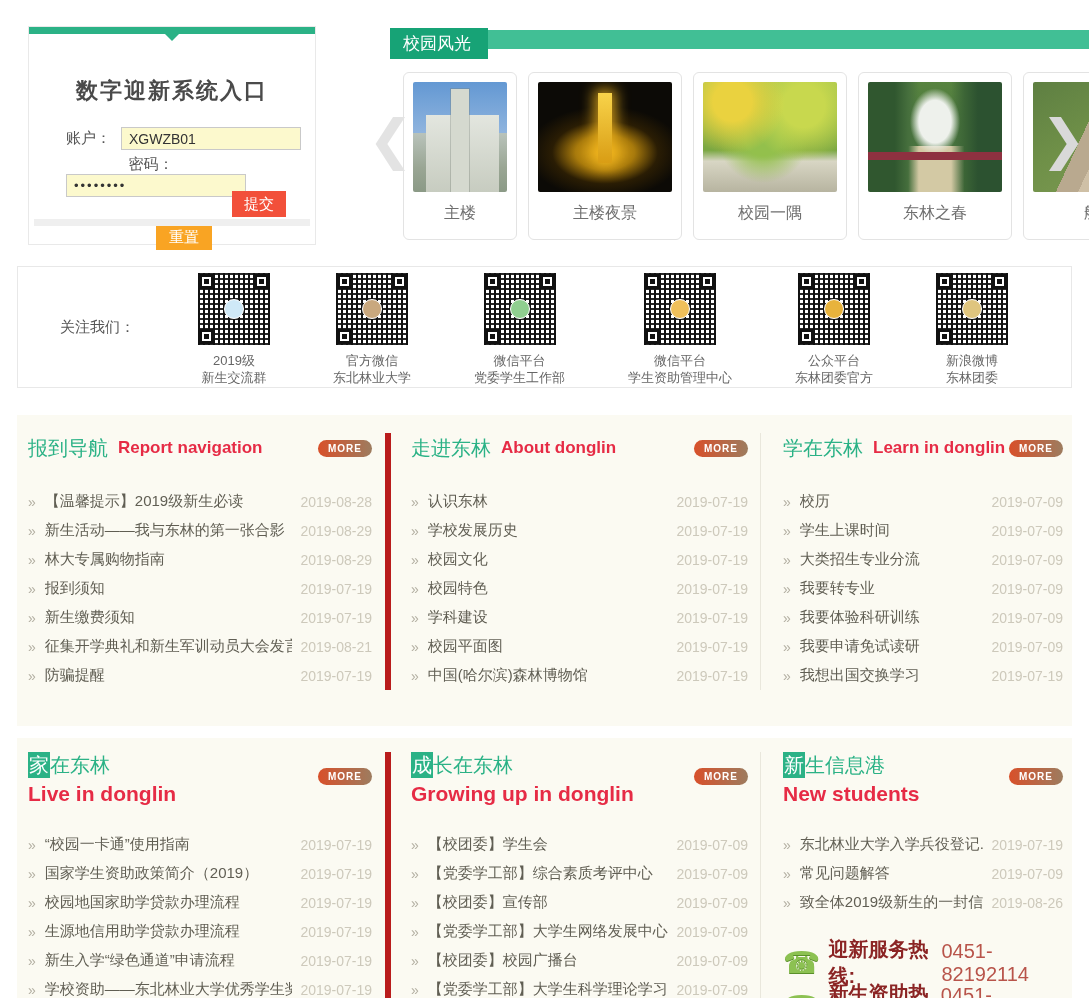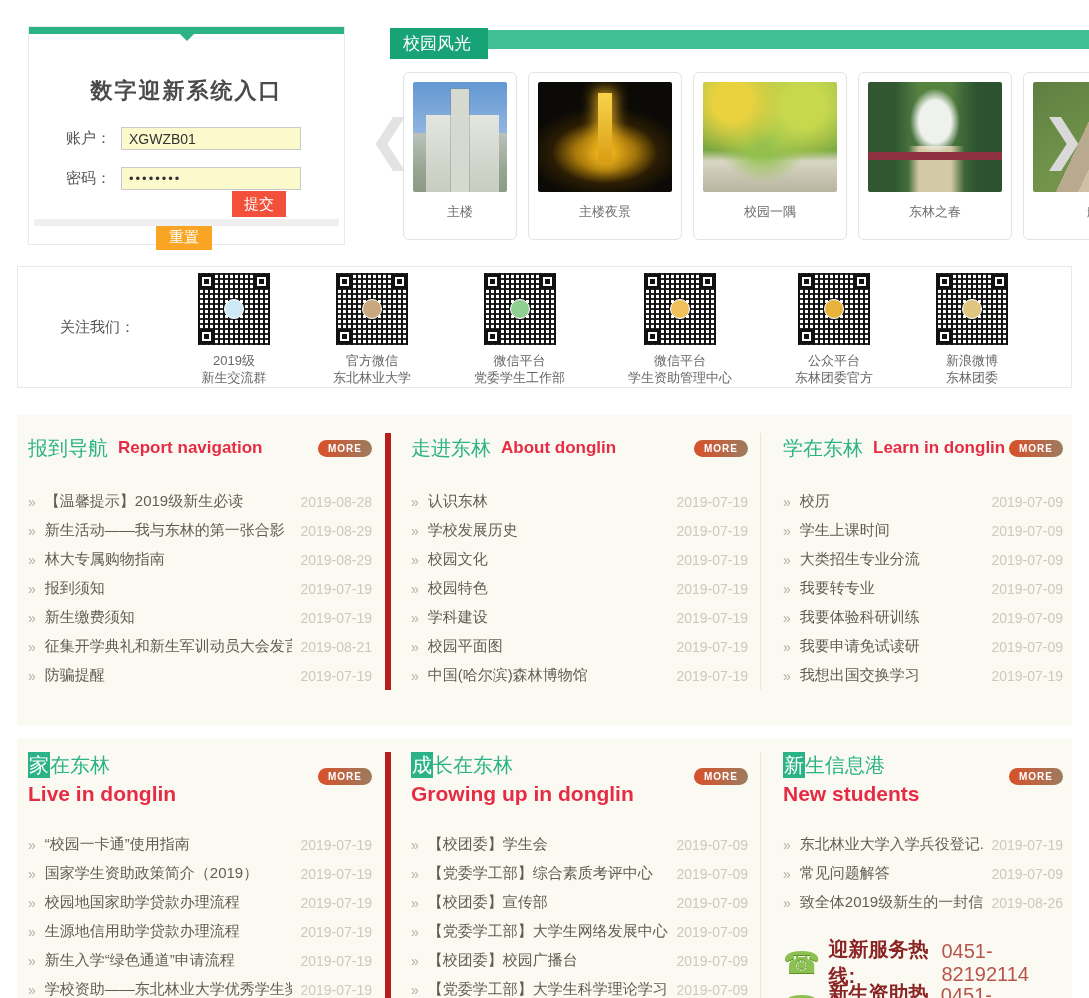--- a/index.html
+++ b/index.html
@@ -8,43 +8,43 @@
     --input-yellow:#fcf9cd;
   }
   *{margin:0;padding:0;box-sizing:border-box;}
   html,body{background:#fff;}
   body{
     width:1089px;height:998px;overflow:hidden;position:relative;
     font-family:"Liberation Sans","DejaVu Sans",sans-serif;
   }
   
   .top{position:relative;height:266px;}
-  .login{position:absolute;left:28px;top:26px;width:317px;height:219px;background:#fff;border:1px solid #e9e9e9;}
+  .login{position:absolute;left:28px;top:26px;width:288px;height:219px;background:#fff;border:1px solid #e9e9e9;}
   .login-bar{height:7px;background:var(--accent);position:relative;}
   .login-bar::after{content:"";position:absolute;left:50%;margin-left:-7px;top:7px;border:7px solid transparent;border-top-color:var(--accent);border-bottom:none;}
   .login-title{margin-top:42px;text-align:center;font-size:22px;font-weight:bold;color:#4a4a4a;letter-spacing:2px;}
   .form-row{position:absolute;left:37px;display:flex;align-items:center;}
   .row-account{top:100px;}
-  .row-pass{top:140px;}
+  .row-pass{top:128px;flex-direction:column;}
   .form-row label{font-size:15px;color:#555;width:55px;}
   .form-row input{width:180px;height:23px;background:var(--input-yellow);border:1px solid #c9c9c9;font-size:14px;padding:0 7px;color:#333;font-family:inherit;outline:none;}
   .row-pass input{letter-spacing:2px;font-size:13px;}
   .btns{position:absolute;top:164px;left:127px;display:flex;}
   .btns button{border:none;color:#fff;font-size:15px;height:26px;cursor:pointer;font-family:inherit;}
   .btn-reset{width:56px;background:var(--orange);margin-top:33px;}
   .btn-submit{width:54px;margin-left:20px;background:var(--submit-red);}
   .login-strip{position:absolute;top:192px;left:5px;right:5px;height:7px;background:#efefef;}
   
   .car-bar{position:absolute;left:390px;top:30px;right:0;height:19px;background:var(--accent-light);}
   .car-label{position:absolute;left:0;top:-2px;height:31px;line-height:31px;padding:0 17px 0 13px;background:var(--accent-dark);color:#fff;font-size:17px;}
   .cards{position:absolute;left:390px;top:72px;right:0;height:172px;overflow:hidden;display:flex;padding-left:13px;gap:11px;}
   .card{flex:0 0 auto;width:154px;height:168px;background:#fff;border:1px solid #e3e3e3;border-radius:6px;padding:9px 9px 0;cursor:pointer;}
   .card.first{width:114px;}
   .ph{height:110px;border-radius:2px;position:relative;overflow:hidden;}
-  .cap{text-align:center;font-size:13px;color:#6f6f6f;margin-top:11px;white-space:nowrap;overflow:hidden;}
+  .cap{text-align:center;font-size:16px;color:#6f6f6f;margin-top:11px;white-space:nowrap;overflow:hidden;}
   .chev{position:absolute;top:112px;font-size:54px;color:#e3e3e3;line-height:1;cursor:pointer;user-select:none;}
   .chev.prev{left:368px;}
   .chev.next{right:3px;color:#d9d9d9;}
   
   .ph-day{background:linear-gradient(180deg,#6398d3 0%,#8fb4de 46%,#b9c3bb 46%,#9aa694 78%,#8b9a86 100%);}
   .ph-day::before{content:"";position:absolute;left:14%;right:8%;top:30%;bottom:0;background:linear-gradient(180deg,#e3e6df,#c7ccc0);}
   .ph-day::after{content:"";position:absolute;left:40%;width:20%;top:6%;bottom:0;background:#d5d9cf;box-shadow:0 0 0 1px rgba(120,130,120,.35);}
   .ph-night{background:radial-gradient(ellipse 58% 42% at 50% 64%,#f2b61e 0%,#a87a0c 38%,#2a1d04 68%,#0c0a06 100%);}
   .ph-night::after{content:"";position:absolute;left:45%;width:10%;top:10%;bottom:26%;background:linear-gradient(180deg,#f8d34a,#d99d14);box-shadow:0 0 14px 4px rgba(240,180,30,.8);}
   .ph-autumn{background:radial-gradient(circle at 22% 18%,#ead23f 0 14%,rgba(0,0,0,0) 38%),radial-gradient(circle at 75% 22%,#c8d84e 0 16%,rgba(0,0,0,0) 42%),radial-gradient(circle at 45% 50%,#93c04c 0 20%,rgba(0,0,0,0) 50%),linear-gradient(180deg,#a3c44e 0%,#7aa742 62%,#d8d6c4 72%,#b7b4a0 100%);}

